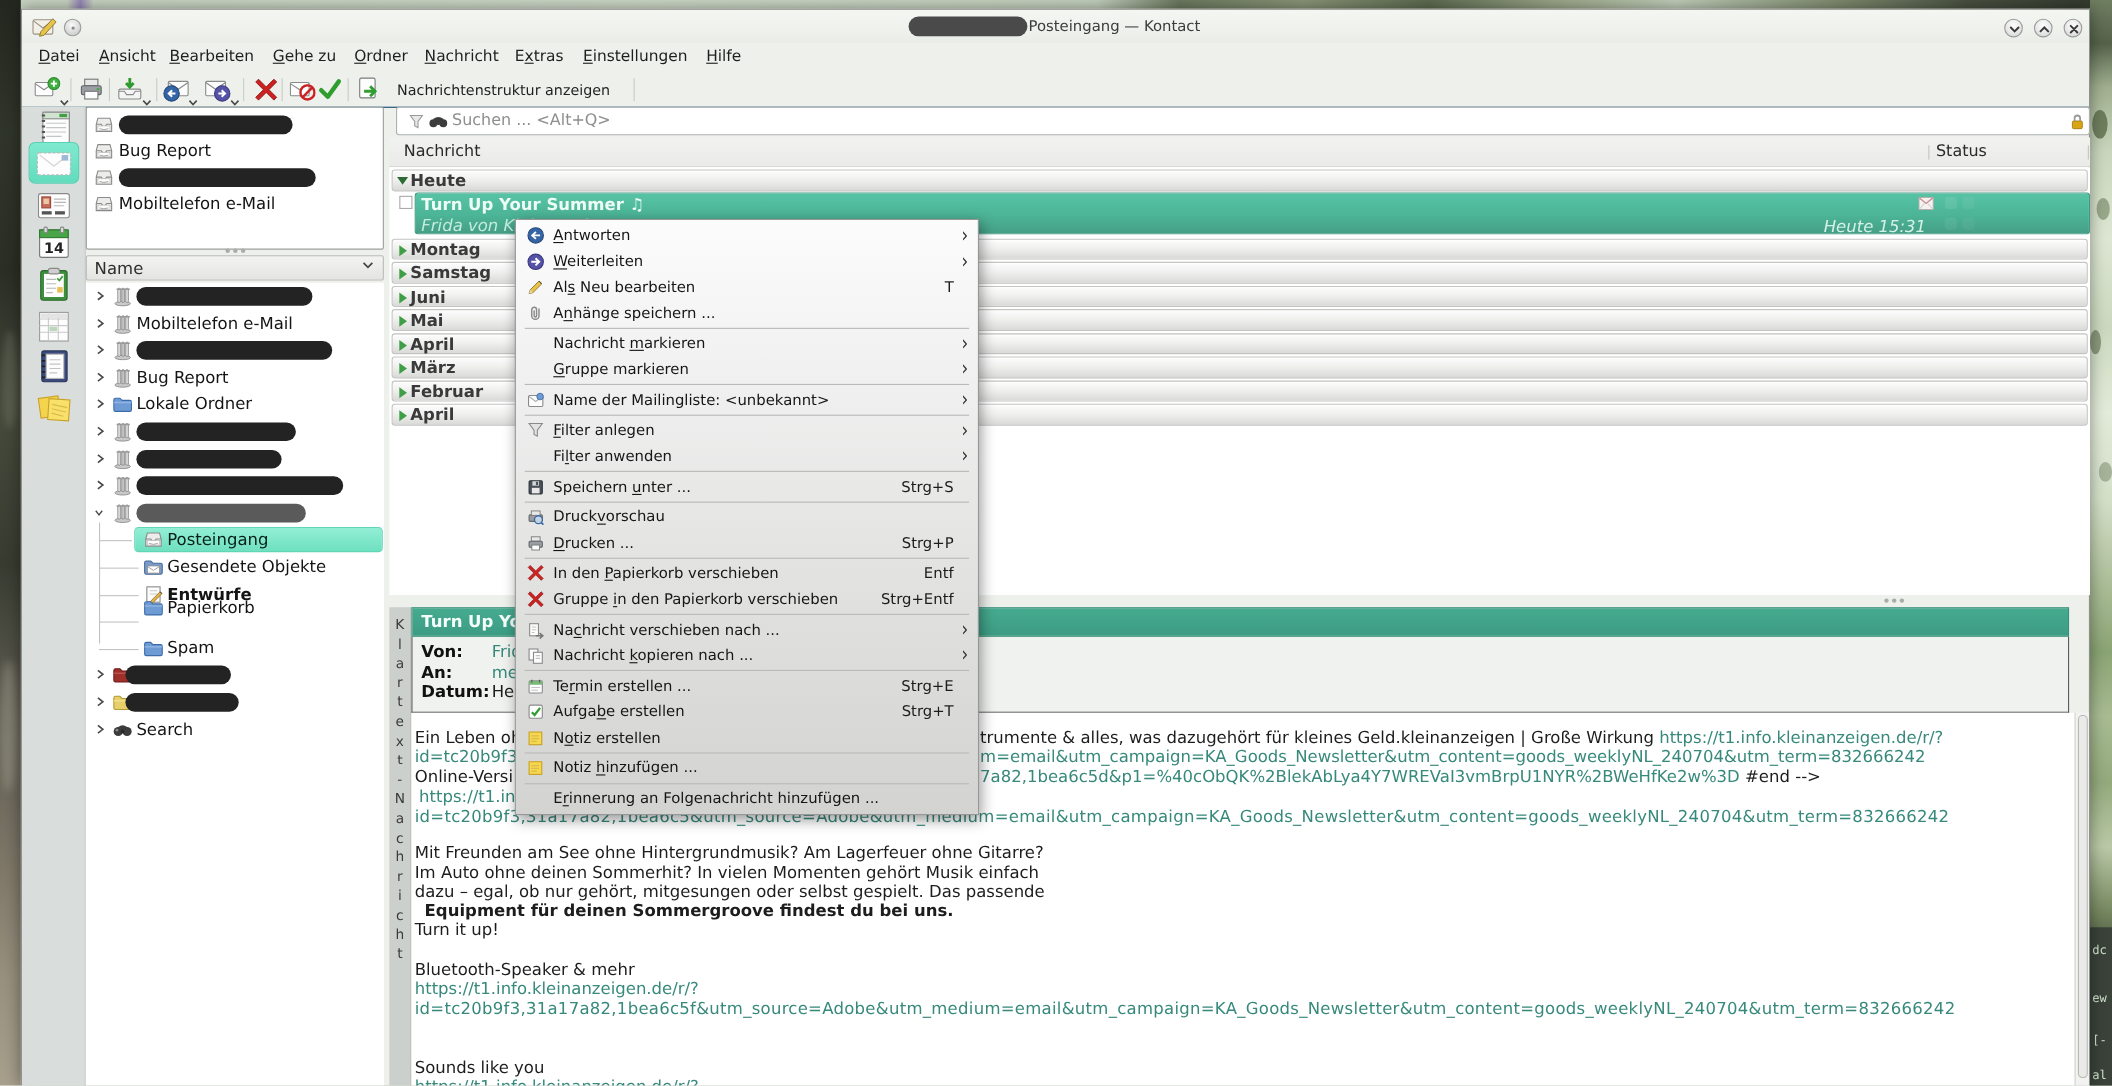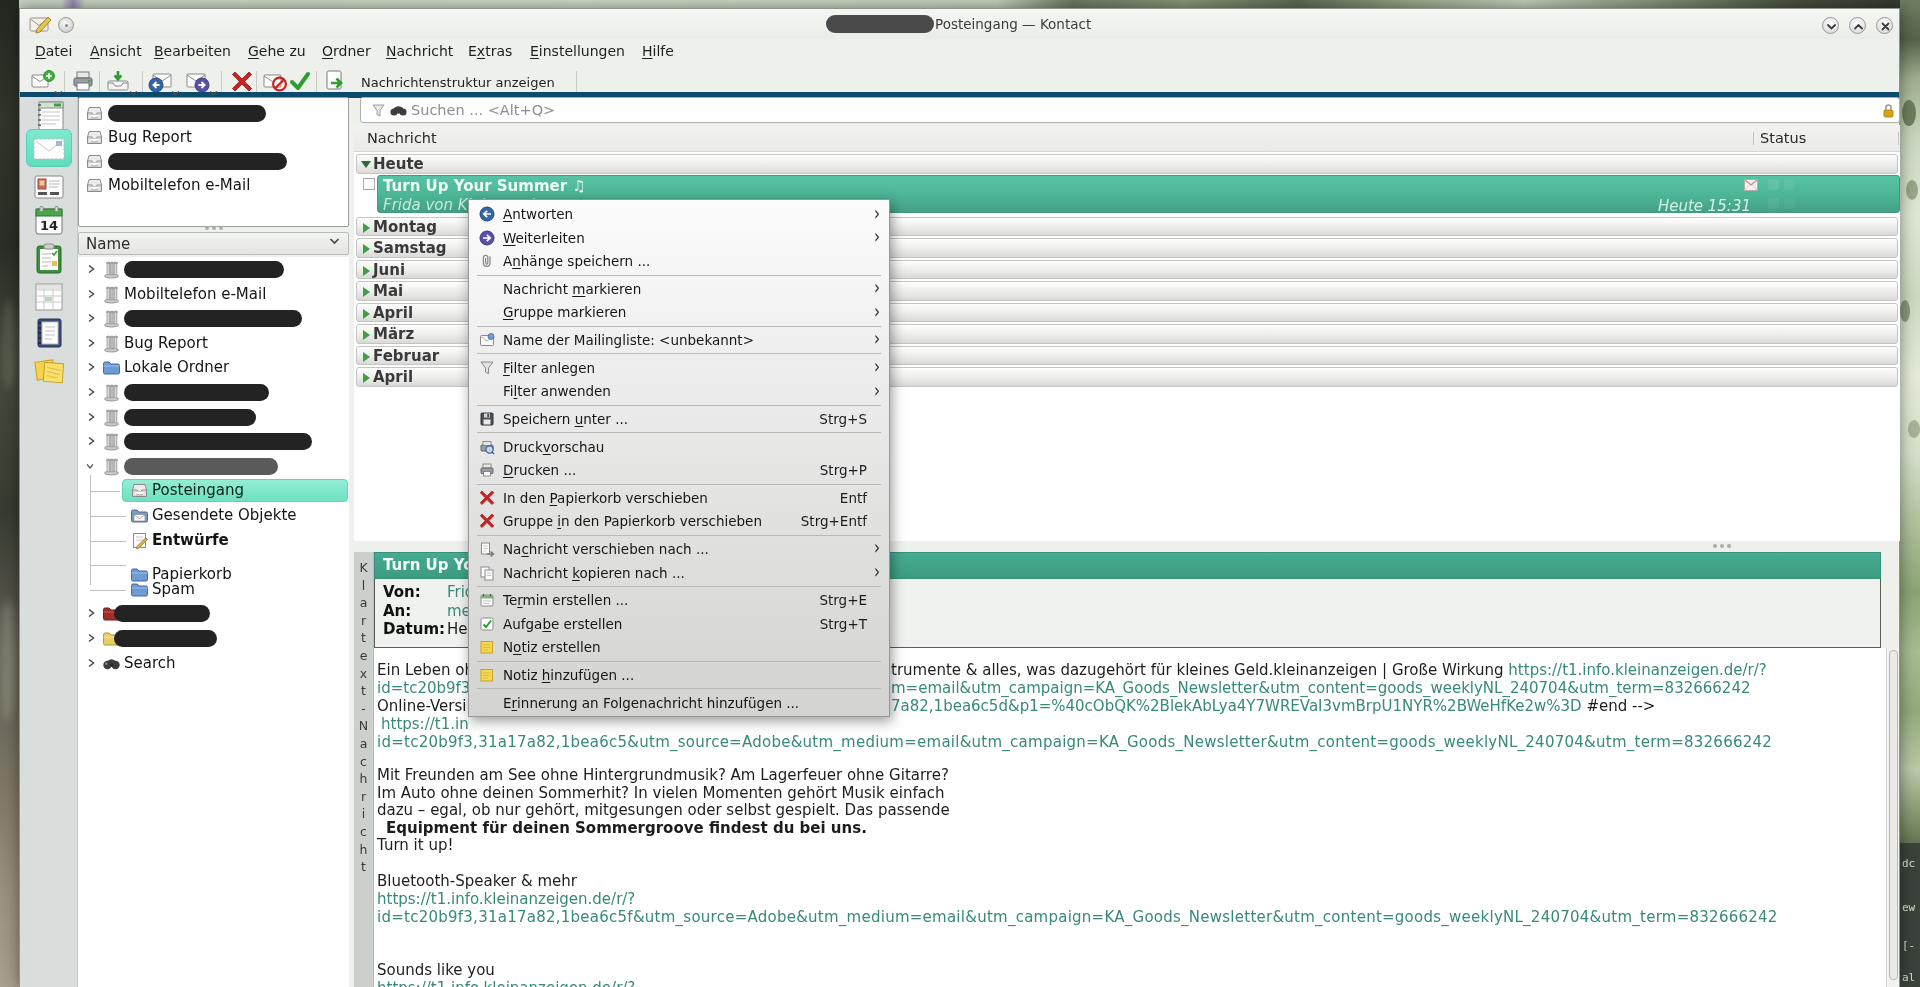--- a/index.html
+++ b/index.html
@@ -41,21 +41,21 @@
     background:radial-gradient(circle at 45% 35%,#fafafa,#d2d2d2 70%,#b8b8b8);
     border:1px solid #9c9c9c; }
   #title-ball::after { content:""; position:absolute; left:6px; top:6px; width:3px; height:3px; border-radius:50%; background:#8a8a8a; }
 
   
   #menubar { left:0; top:30px; width:100%; height:26px; background:#eef0ec; }
   .mb-item { position:absolute; top:4px; font-size:14px; color:#1f1f1f; cursor:default; }
   u { text-decoration-thickness:1px; text-underline-offset:2px; }
 
   
-  #toolbar { left:0; top:56px; width:100%; height:33px; background:#eef0ec; border-bottom:6px solid #0c4a6e; }
+  #toolbar { left:0; top:56px; width:100%; height:33px; background:#eef0ec; border-bottom:1px solid #0c4a6e; }
   .tb-btn { position:absolute; top:4px; width:24px; height:24px; }
   .tb-chev { position:absolute; top:18px; width:9px; height:7px; }
   .tb-sep { position:absolute; top:6px; width:1px; height:21px; background:#c9cbc7; }
   #tb-text { position:absolute; top:10px; font-size:13px; color:#1f1f1f; }
 
   
   #sidebar { left:0; top:88px; width:58px; height:890px; background:#d9dddb; border-right:1px solid #c6cac7; }
   .side-item { position:absolute; left:12px; width:34px; height:34px; }
   .side-hl { position:absolute; left:6px; width:46px; height:38px; border-radius:6px;
     background:linear-gradient(180deg,#80e9d0,#62dcbd); border:1px solid #54d2b2; }
@@ -508,21 +508,21 @@
           </div>
           <div class="tree-row" style="top: 271.6px;">
             <span class="tr-icon" style="left:52px"><svg width="19" height="19" viewBox="0 0 19 19">
                 <rect x="3.5" y="2.5" width="12" height="14" fill="#fdfdfd" stroke="#8a8a8a"></rect>
                 <path d="M6 6 H13 M6 9 H13" stroke="#c9c9c9"></path>
                 <path d="M7 15.5 L15.5 7 L17.2 8.7 L8.7 17.2 L6.5 17.7 Z" fill="#e8b34a" stroke="#9a7222" stroke-width="0.8"></path>
                 <path d="M15.5 7 L17.2 8.7" stroke="#555"></path>
               </svg></span>
             <span class="tr-lbl" style="left:74px;font-weight:bold;">Entwürfe</span>
           </div>
-          <div class="tree-row" style="top: 306px;">
+          <div class="tree-row" style="top: 284px;">
             <span class="tr-icon" style="left:52px"><svg width="19" height="19" viewBox="0 0 19 19">
                 <path d="M1.5 5.5 Q1.5 4 3 4 H7 L9 6 H16 Q17.5 6 17.5 7.5 V14.5 Q17.5 16 16 16 H3 Q1.5 16 1.5 14.5 Z" fill="#6f9bd4" stroke="#3d6cab"></path>
                 <path d="M1.5 8 H17.5" stroke="#8fb3e2" stroke-width="1.4"></path>
               </svg></span>
             <span class="tr-lbl" style="left:74px;">Papierkorb</span>
           </div>
           <div class="tree-row" style="top: 320.8px;">
             <span class="tr-icon" style="left:52px"><svg width="19" height="19" viewBox="0 0 19 19">
                 <path d="M1.5 5.5 Q1.5 4 3 4 H7 L9 6 H16 Q17.5 6 17.5 7.5 V14.5 Q17.5 16 16 16 H3 Q1.5 16 1.5 14.5 Z" fill="#6f9bd4" stroke="#3d6cab"></path>
                 <path d="M1.5 8 H17.5" stroke="#8fb3e2" stroke-width="1.4"></path>
@@ -723,20 +723,29 @@
         <div class="mi">
           <span class="ic"><svg width="16" height="16" viewBox="0 0 16 16">
               <circle cx="8" cy="8" r="7" fill="#5552a8" stroke="#3c3a7e"></circle>
               <path d="M4 8 H10.5 M7.8 4.8 L11.2 8 L7.8 11.2" fill="none" stroke="#fff" stroke-width="1.7"></path>
             </svg></span>
           <span class="lb"><u>W</u>eiterleiten</span>
           <span class="arr">›</span>
         </div>
         <div class="mi">
           <span class="ic"><svg width="16" height="16" viewBox="0 0 16 16">
+              <path d="M2 14 L3 10.5 L11 2.5 L13.5 5 L5.5 13 Z" fill="#e8c34a" stroke="#8a7222" stroke-width="0.8"></path>
+              <path d="M11 2.5 L13.5 5" stroke="#555"></path>
+              <path d="M2 14 L3 10.5 L5.5 13 Z" fill="#e8d8b0"></path>
+            </svg></span>
+          <span class="lb">Al<u>s</u> Neu bearbeiten</span>
+          <span class="sc">T</span>
+        </div>
+        <div class="mi">
+          <span class="ic"><svg width="16" height="16" viewBox="0 0 16 16">
               <path d="M11 3.5 V10 a3.3 3.3 0 0 1 -6.6 0 V4.5 a2.2 2.2 0 0 1 4.4 0 V10 a1.1 1.1 0 0 1 -2.2 0 V5" fill="none" stroke="#8a8a8a" stroke-width="1.3"></path>
             </svg></span>
           <span class="lb">A<u>n</u>hänge speichern ...</span>
         </div>
         <div class="msep"></div>
         <div class="mi">
           <span class="noic"></span>
           <span class="lb">Nachricht <u>m</u>arkieren</span>
           <span class="arr">›</span>
         </div>

